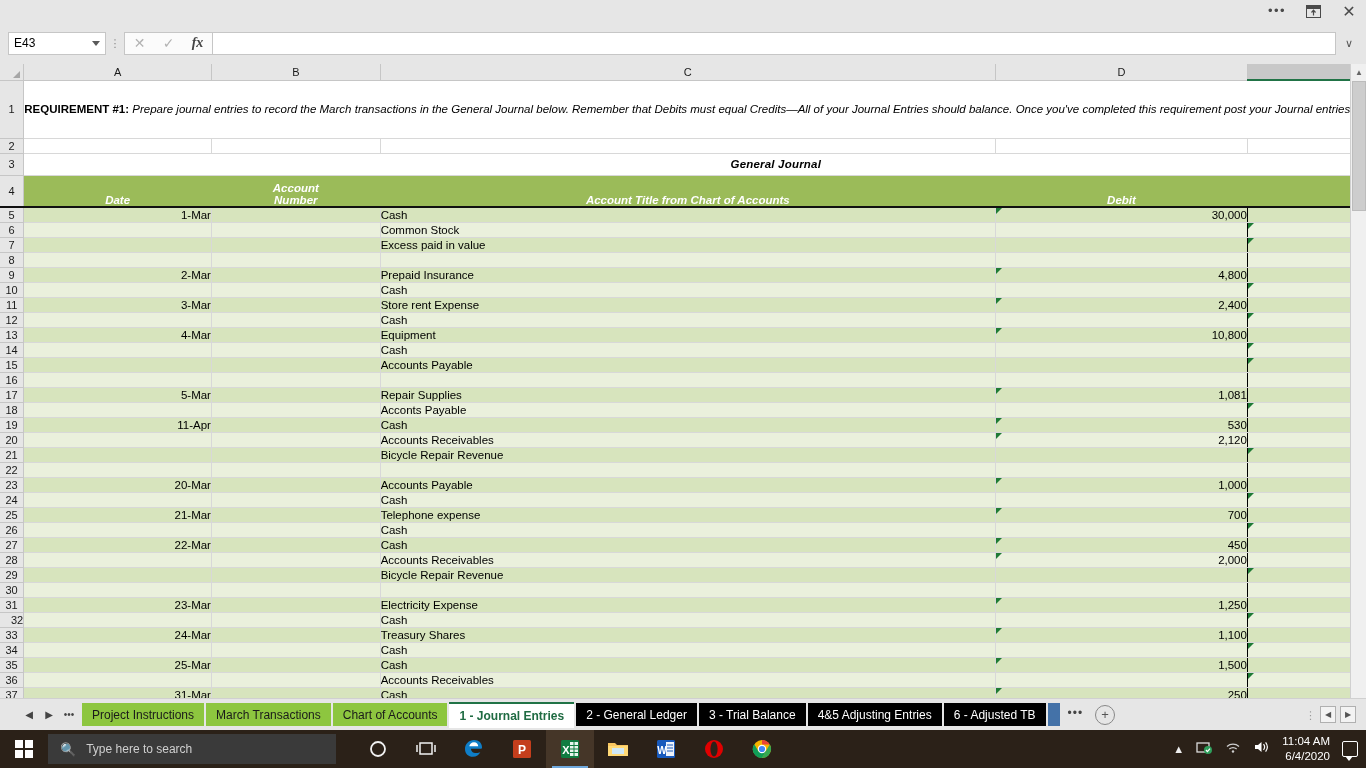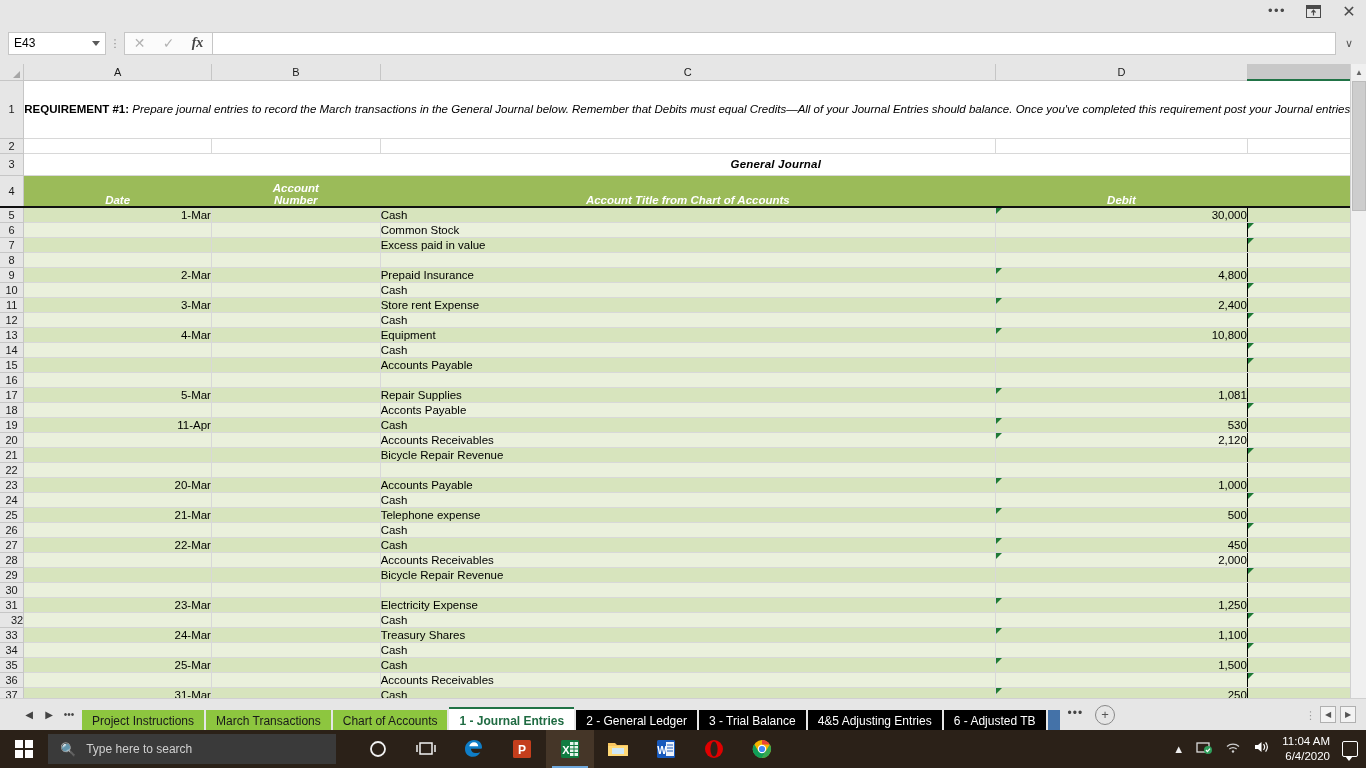--- a/index.html
+++ b/index.html
@@ -177,21 +177,21 @@
     border-top: 1px solid #d0d0d0;
   }
   .tabnav {
     display: flex; align-items: center; gap: 2px; padding: 0 4px 0 20px;
     color: #444;
   }
   .tabnav span {
     width: 18px; height: 22px; display: flex; align-items: center;
     justify-content: center; font-size: 10px; cursor: pointer;
   }
-  .tabs { display: flex; align-items: flex-end; height: 36px; gap: 2px; }
+  .tabs { display: flex; align-items: center; height: 36px; gap: 2px; }
   .tab {
     height: 23px; padding: 0 10px; display: flex; align-items: center;
     font-size: 12px; cursor: pointer; white-space: nowrap;
   }
   .tab.green { background: #8DC63F; color: #1a1a1a; }
   .tab.blue  { background: #000000; color: #fff; }
   .tab.active {
     background: #fff; color: #1f6b42; font-weight: bold;
     border-top: 2px solid #217346; height: 26px;
   }
@@ -500,21 +500,21 @@
           <td class="c bandB"></td>
           <td class="c leftedge bandB indent1">Cash</td>
           <td class="c right lthick rthick bandB"></td>
           <td class="c right bandB tri">1,000</td>
         </tr>
         <tr>
           <td class="rowhead" style="height: 15px;">25</td>
           <td class="c right leftedge bandA">21-Mar</td>
           <td class="c bandA"></td>
           <td class="c leftedge bandA acct">Telephone expense</td>
-          <td class="c right lthick rthick bandA tri">500</td>
+          <td class="c right lthick rthick bandA tri">700</td>
           <td class="c right bandA"></td>
         </tr>
         <tr>
           <td class="rowhead" style="height: 15px;">26</td>
           <td class="c right leftedge bandB"></td>
           <td class="c bandB"></td>
           <td class="c leftedge bandB indent1">Cash</td>
           <td class="c right lthick rthick bandB"></td>
           <td class="c right bandB tri">500</td>
         </tr>

